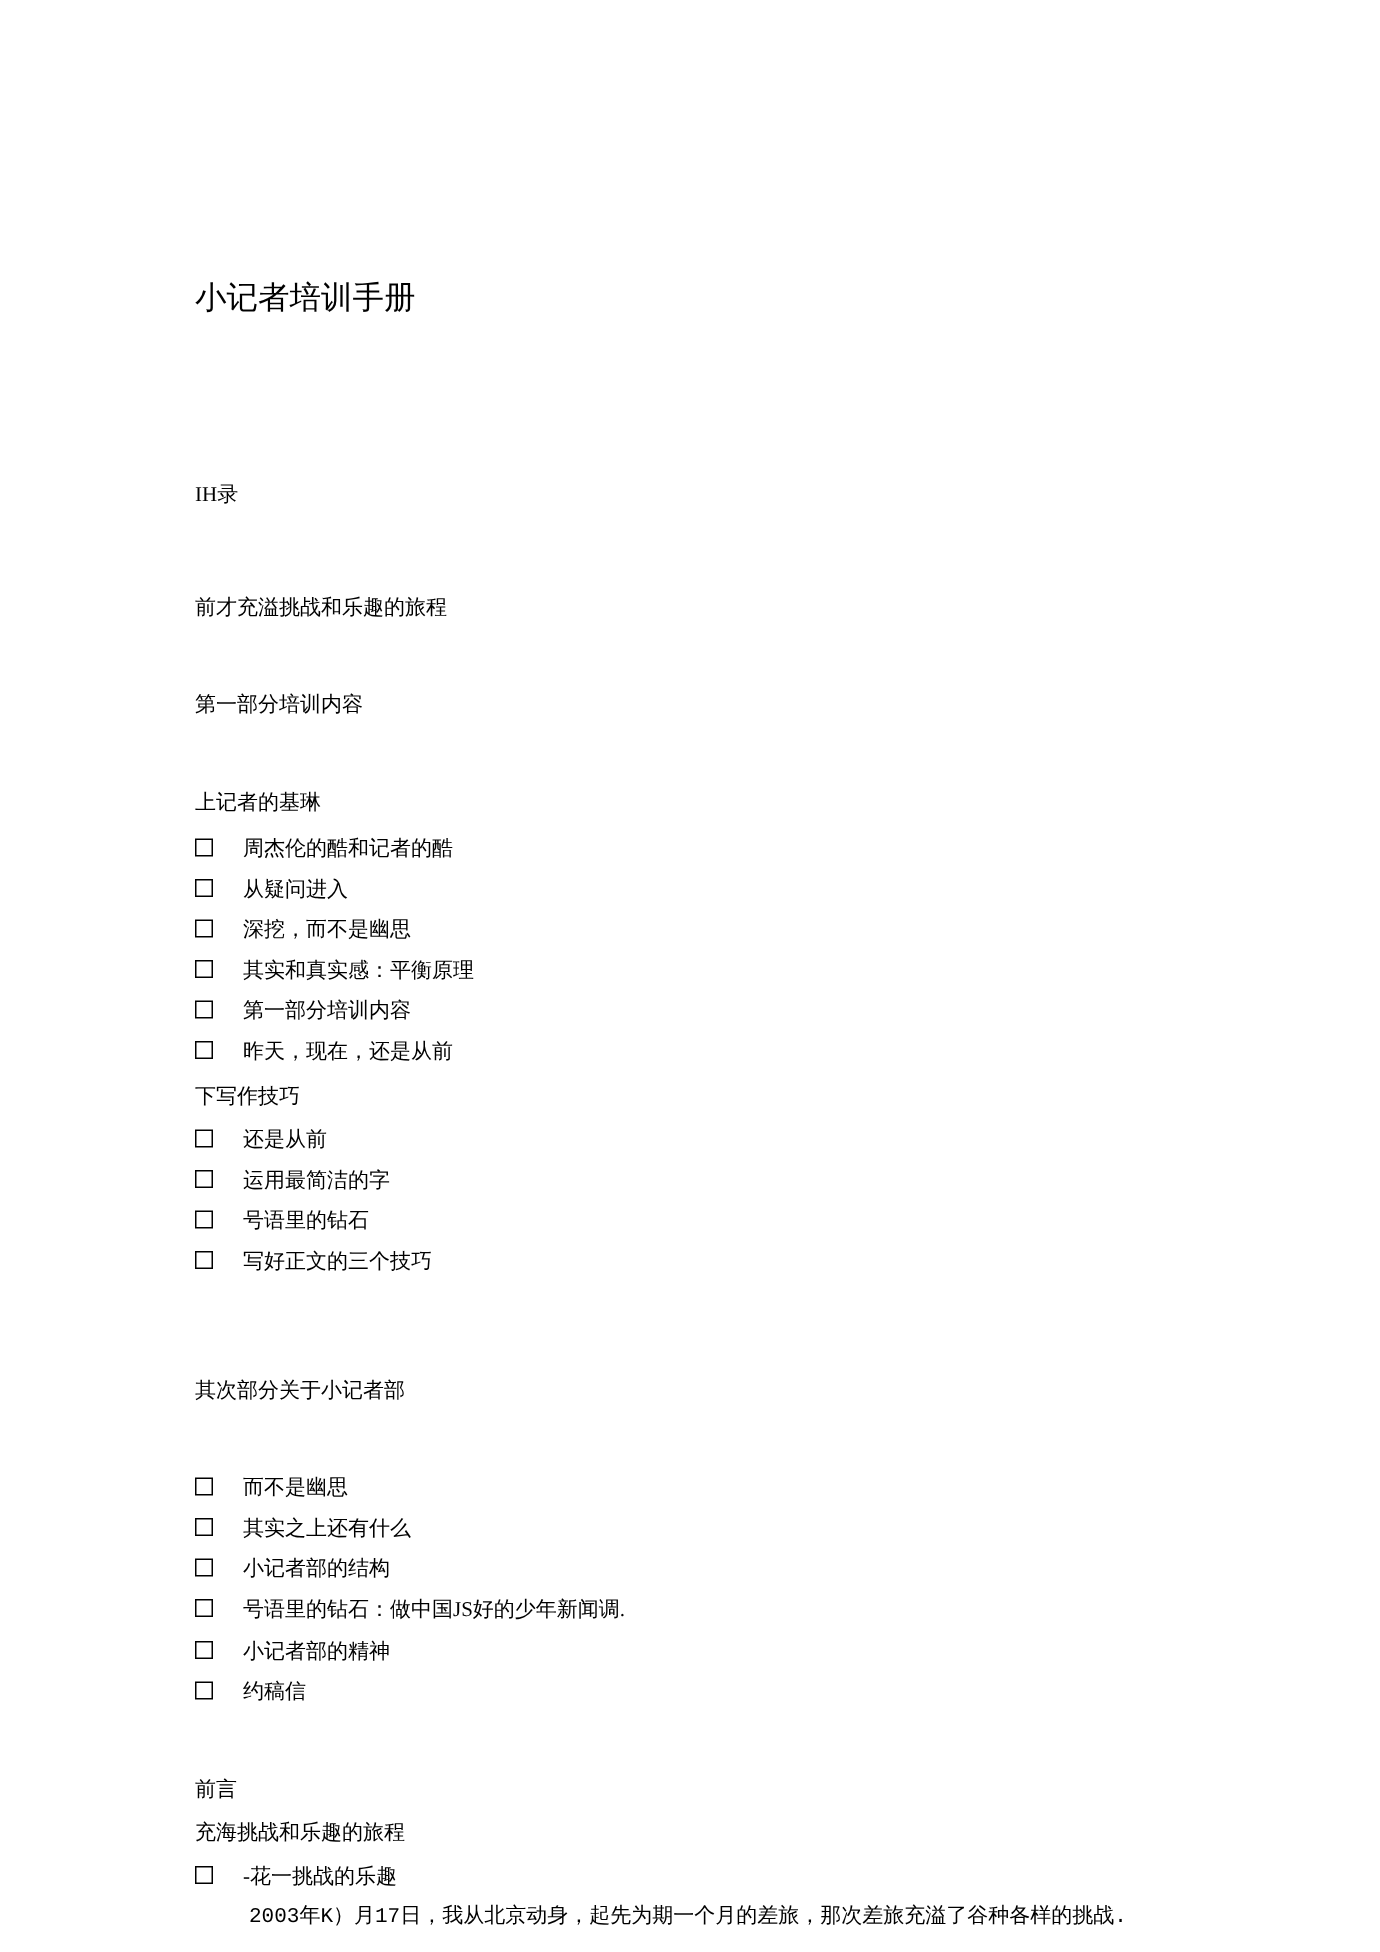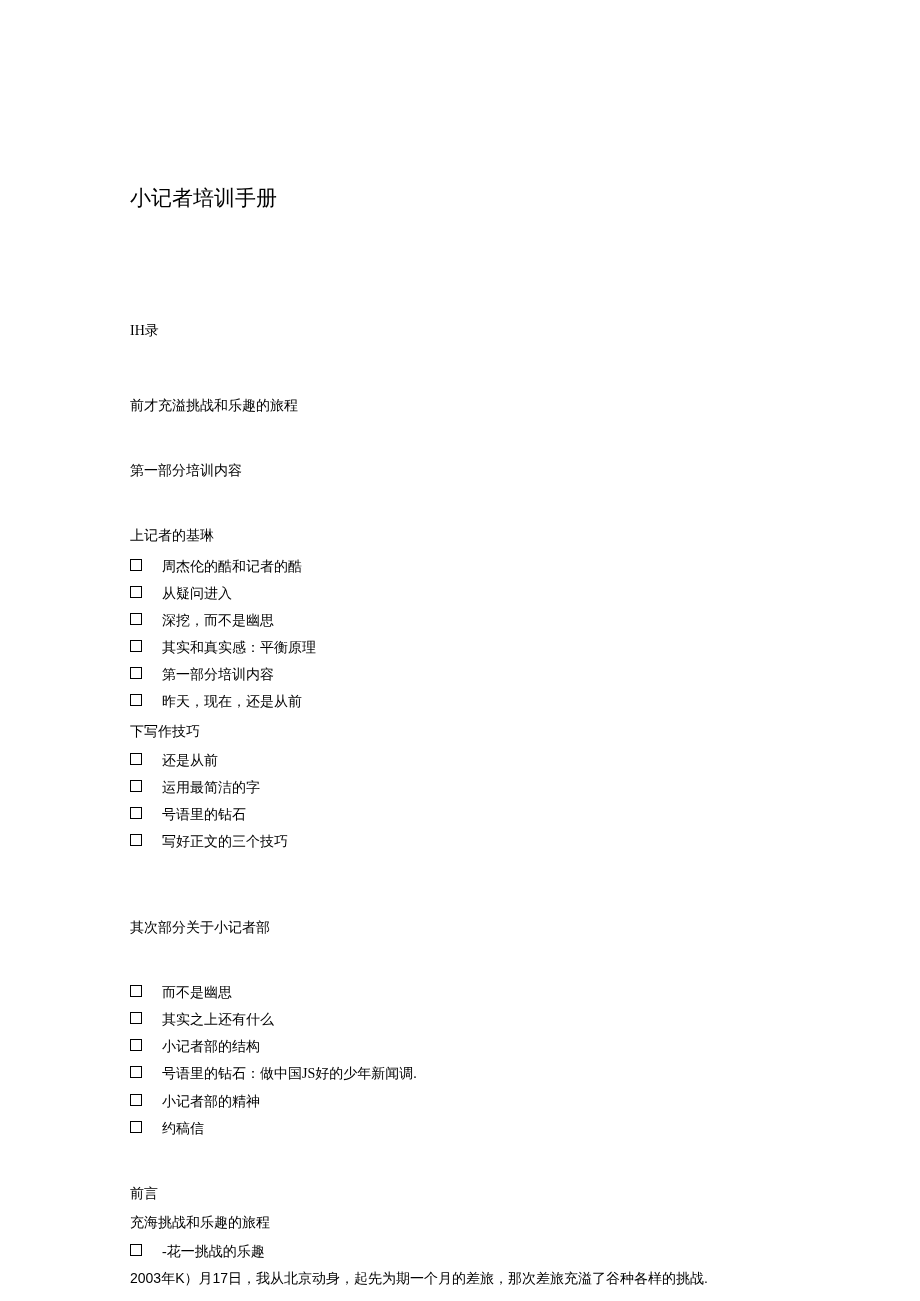--- a/index.html
+++ b/index.html
@@ -48,21 +48,22 @@
     }
     .item-text {
       flex: 1;
     }
     .subheading {
       margin-top: 4px;
       margin-bottom: 4px;
     }
     .prose {
       margin-top: 2px;
-      font-family: Liberation Sans, sans-serif;
+      font-family: Liberation Mono, monospace;
+      margin-left: 36px;
     }
   </style>
 </head>
 <body>
 
 <div class="title">小记者培训手册</div>
 
 <div class="section-heading">IH录</div>
 
 <div class="block">

